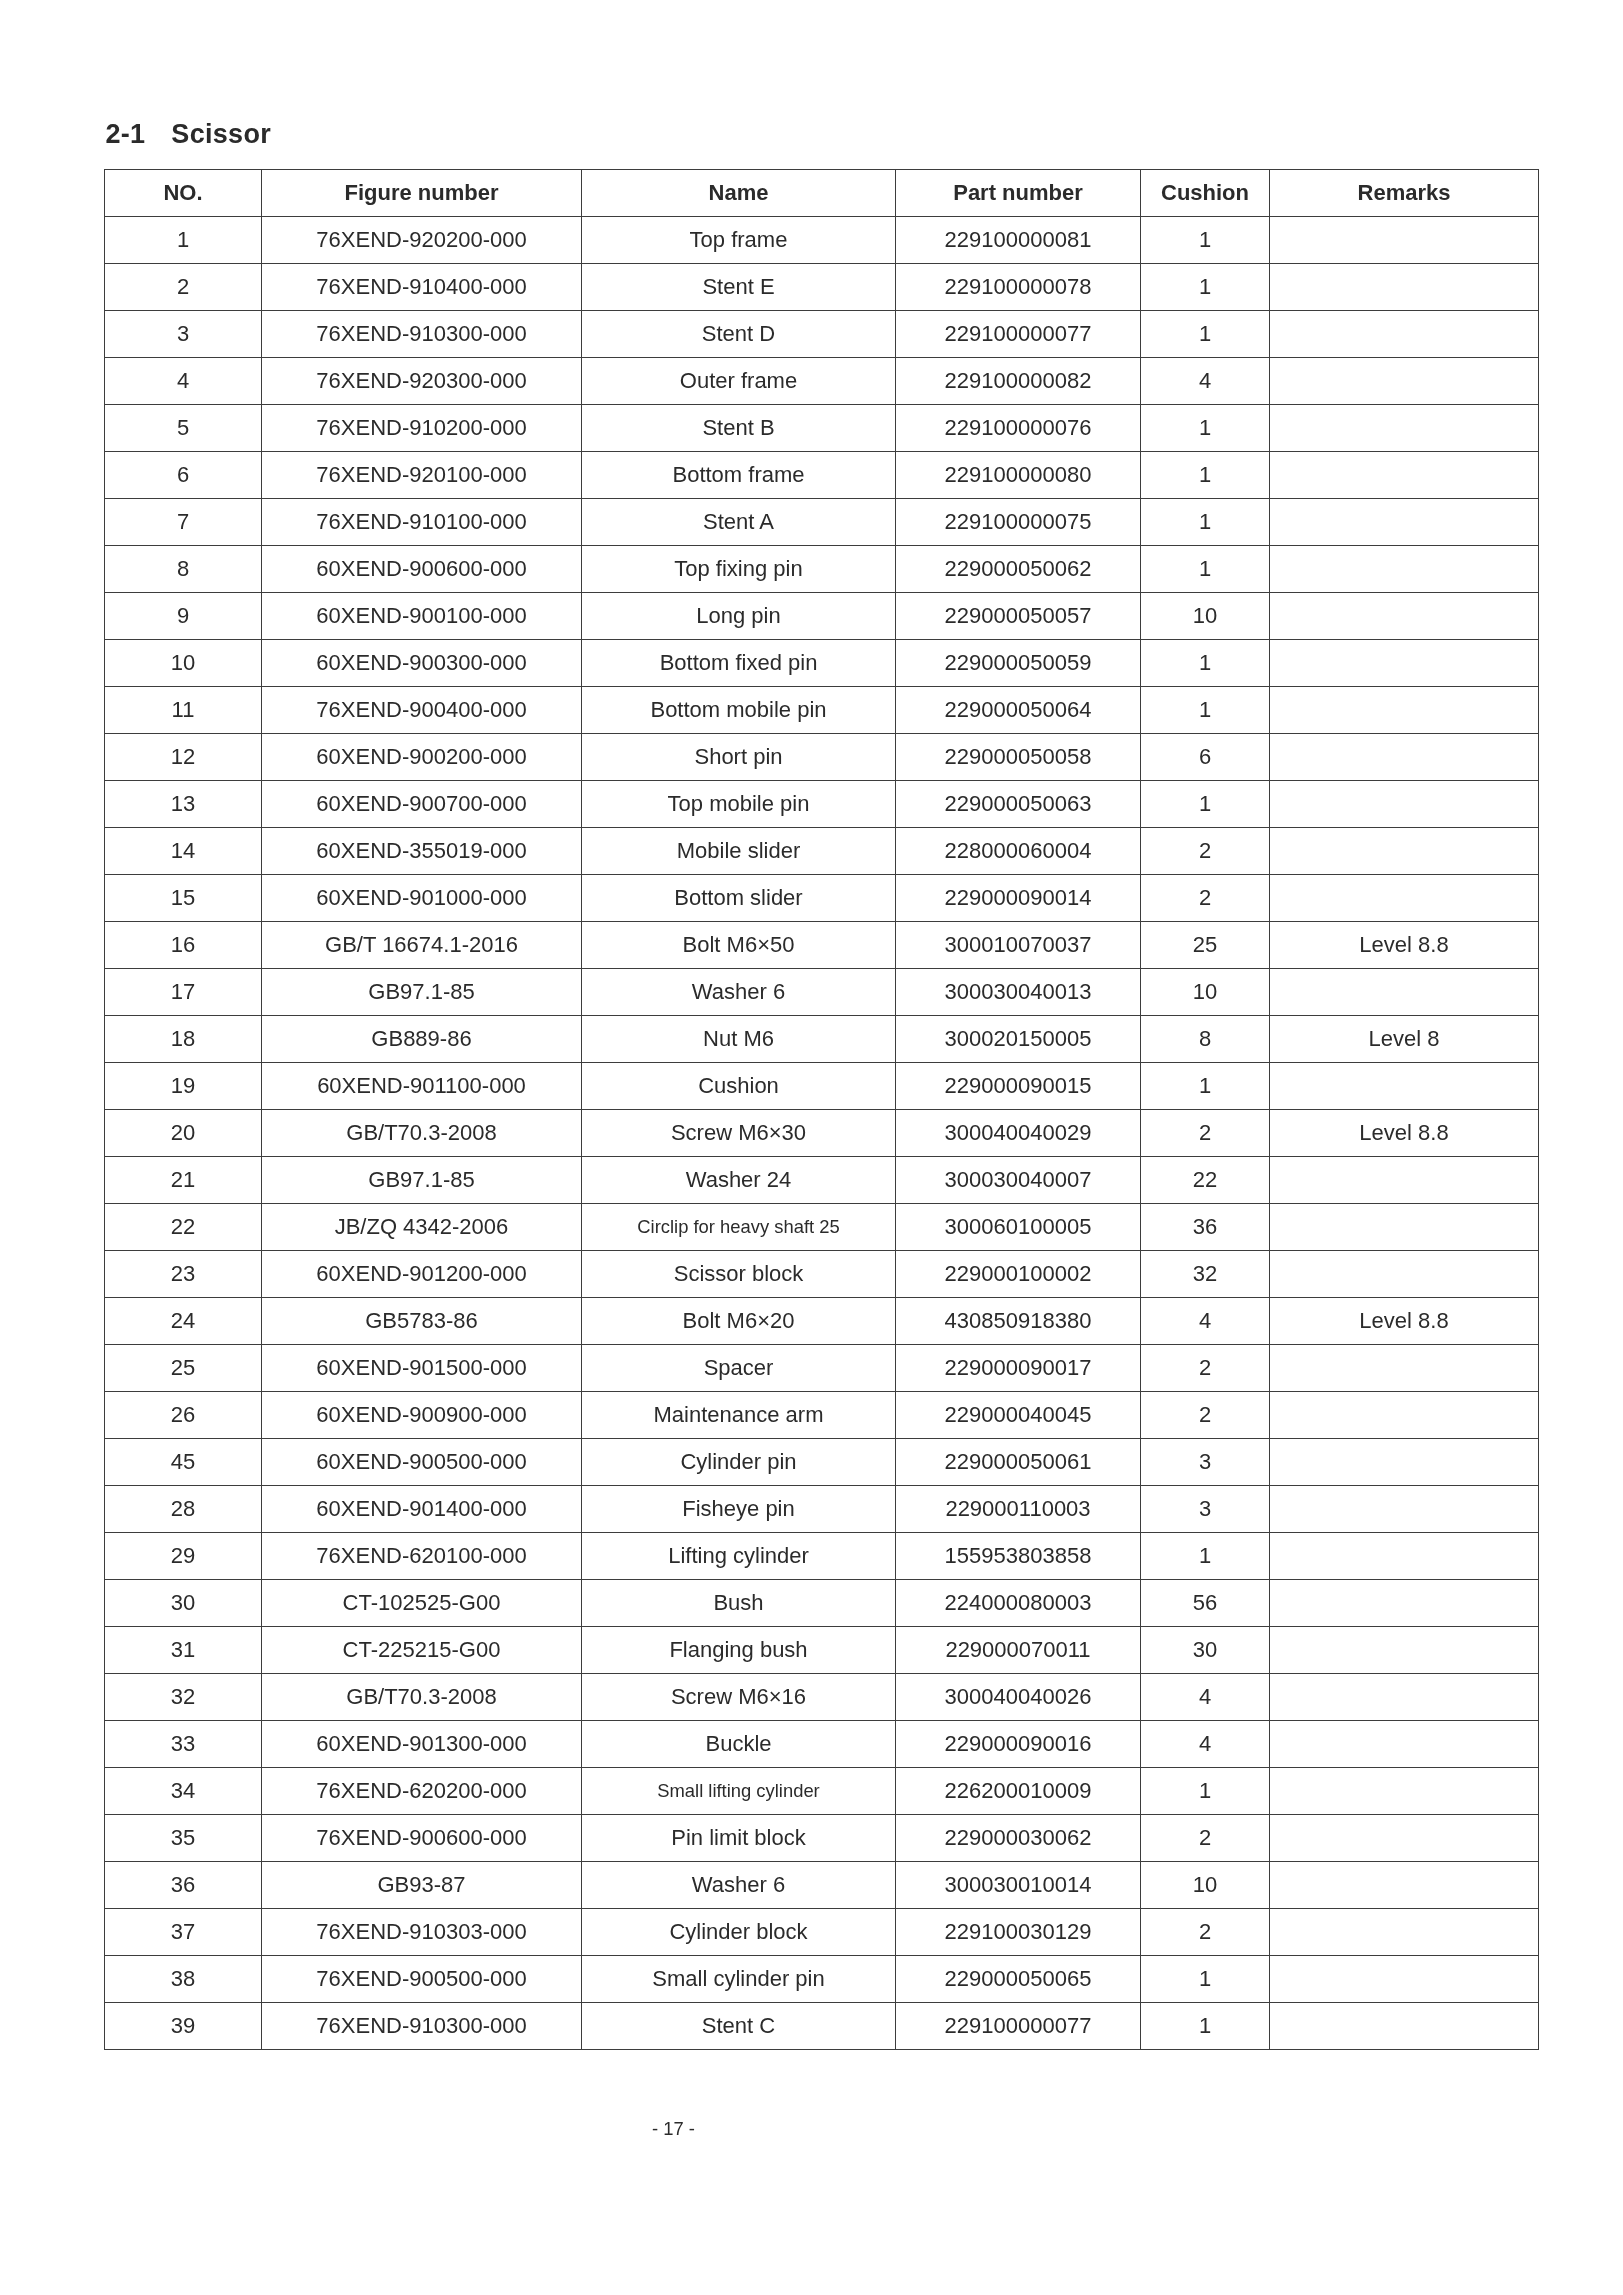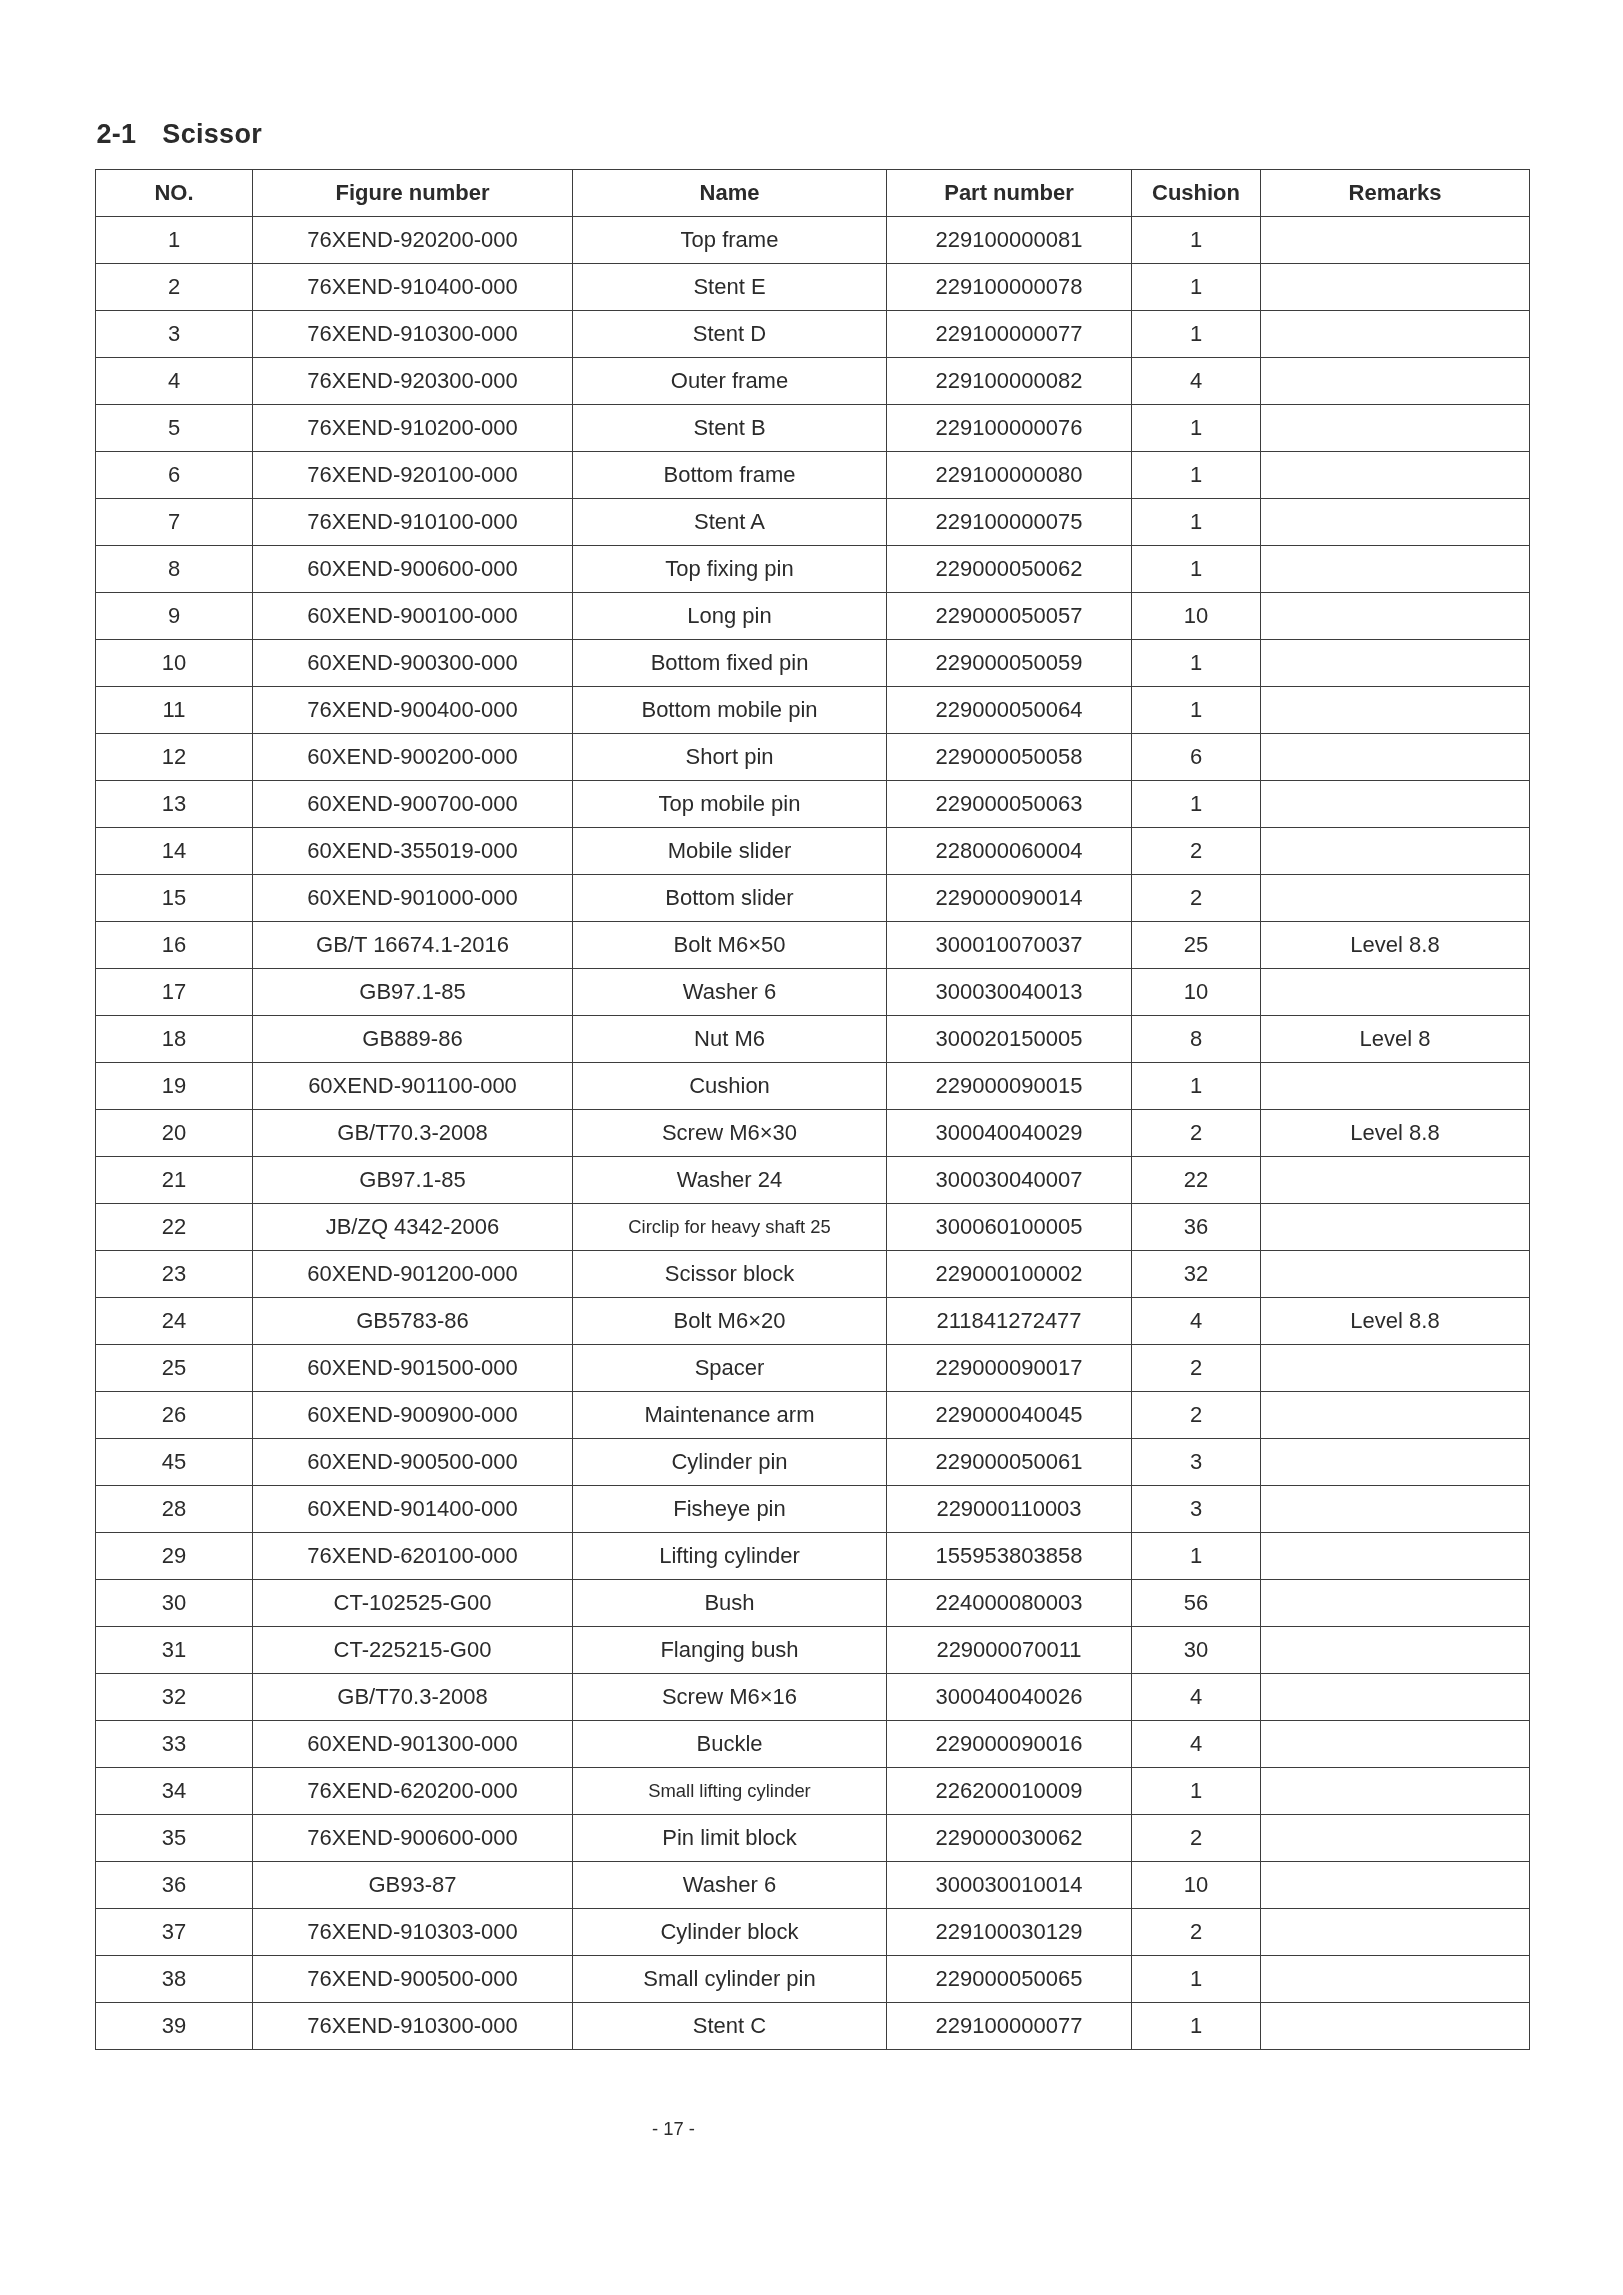--- a/index.html
+++ b/index.html
@@ -10,21 +10,21 @@
   body {
     width: 1623px;
     height: 2295px;
     position: relative;
     font-family: "Liberation Sans", "DejaVu Sans", sans-serif;
     color: #2b2b2b;
     box-sizing: border-box;
   }
   .page {
     position: absolute;
-    left: 95px;
+    left: 104px;
     top: 119px;
     width: 1435px;
   }
   .page-title {
     font-size: 27px;
     color: #2b2b2b;
     margin: 0 0 19px 1.4px;
     letter-spacing: 0.3px;
   }
   .page-title .title-num { margin-right: 26px; }
@@ -274,21 +274,21 @@
           <td>60XEND-901200-000</td>
           <td>Scissor block</td>
           <td>229000100002</td>
           <td>32</td>
           <td></td>
         </tr>
         <tr>
           <td>24</td>
           <td>GB5783-86</td>
           <td>Bolt M6×20</td>
-          <td>211841272477</td>
+          <td>430850918380</td>
           <td>4</td>
           <td>Level 8.8</td>
         </tr>
         <tr>
           <td>25</td>
           <td>60XEND-901500-000</td>
           <td>Spacer</td>
           <td>229000090017</td>
           <td>2</td>
           <td></td>

